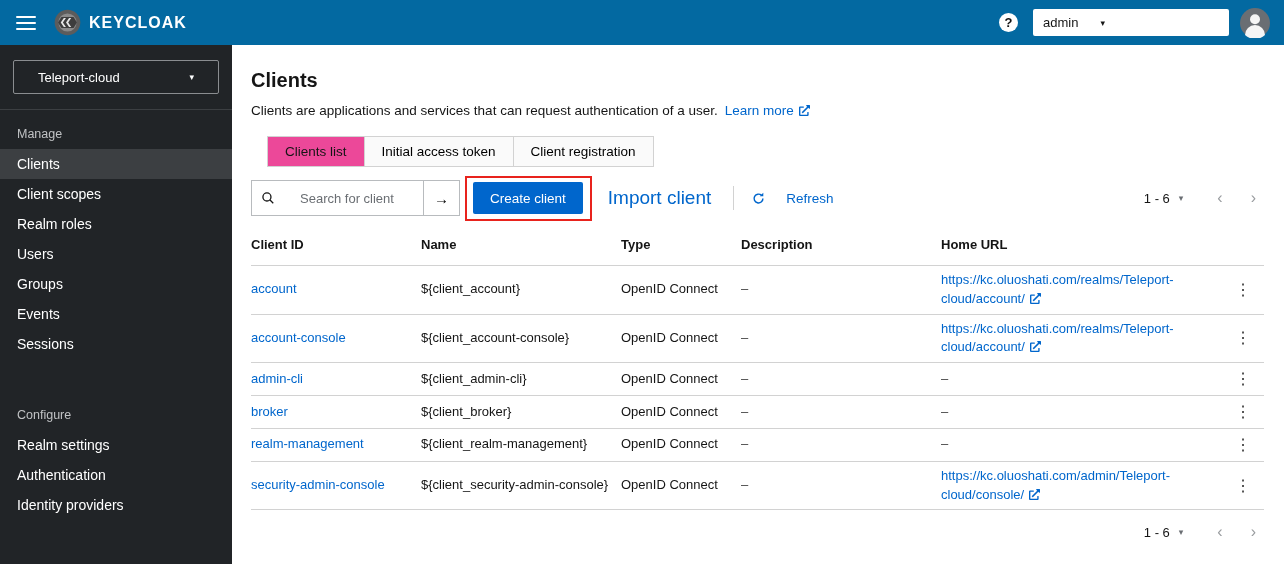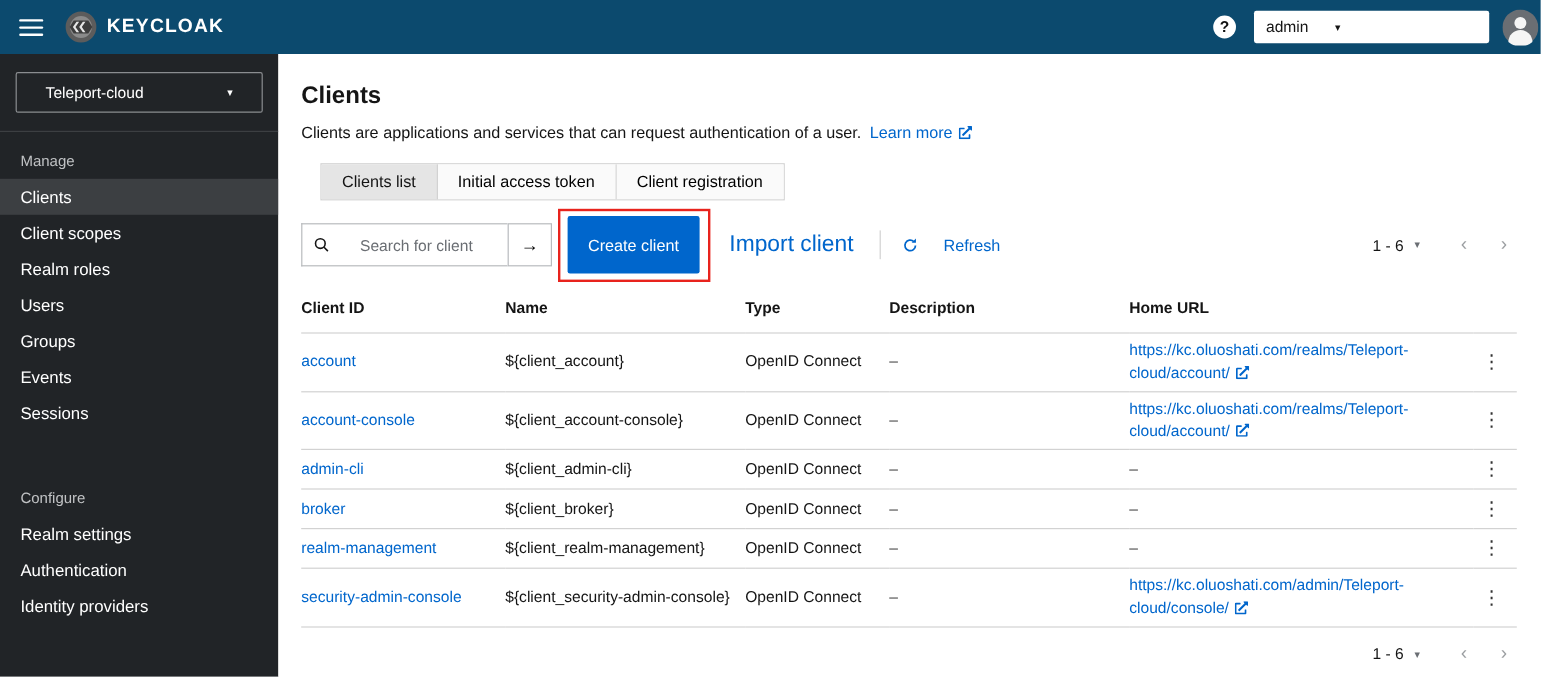--- a/index.html
+++ b/index.html
@@ -1,22 +1,22 @@
 <!DOCTYPE html>
 <html><head>
 <meta charset="utf-8">
 <style>
   * { margin:0; padding:0; box-sizing:border-box; }
   html,body { width:1284px; height:564px; overflow:hidden; background:#fff;
               font-family:"Liberation Sans", sans-serif; color:#151515; }
   .page { position:relative; width:1284px; height:564px; }
 
   
-  .topbar { position:absolute; top:0; left:0; right:0; height:45px; background:#0c4a6e;
-            display:flex; align-items:center; padding:0 2px 0 16px; }
+  .topbar { position:absolute; top:0; left:0; right:0; height:45px; background:#0369a1;
+            display:flex; align-items:center; padding:0 14px 0 16px; }
   .hamburger { width:20px; display:flex; flex-direction:column; gap:4px; cursor:pointer; }
   .hamburger span { height:2px; background:#fff; border-radius:1px; }
   .brand { display:flex; align-items:center; gap:8px; margin-left:18px; cursor:pointer; }
   .brand-text { color:#fff; font-weight:700; font-size:16px; letter-spacing:1px; }
   .topbar-spacer { flex:1; }
   .help-icon { width:19px; height:19px; background:#fff; color:#111; border-radius:50%;
                font-size:13px; font-weight:700; display:flex; align-items:center;
                justify-content:center; cursor:pointer; }
   .user-dropdown { width:196px; height:27px; background:#fff; border-radius:2px;
                    display:flex; align-items:center; padding:0 10px; gap:22px;
@@ -42,32 +42,32 @@
   .page-title { font-size:20px; font-weight:700; }
   .page-subtitle { margin-top:11px; font-size:13.5px; }
   .link { color:#0066cc; text-decoration:none; cursor:pointer; }
   .learn-more { margin-left:7px; }
   .ext-icon svg { vertical-align:-1px; margin-left:5px; }
 
   .tabs { display:inline-flex; border:1px solid #d2d2d2; margin-top:18px; margin-left:16px; }
   .tab { padding:7px 17px; font-size:13.5px; color:#000000; background:#fafafa;
          border-right:1px solid #d2d2d2; cursor:pointer; white-space:nowrap; }
   .tab:last-child { border-right:none; }
-  .tab.active { background:#e5e5e5; color:#151515; }
+  .tab.active { background:#ec4899; color:#151515; }
 
   .toolbar { margin-top:13px; display:flex; align-items:center; }
   .search-box { display:flex; align-items:center; gap:25px; padding:0 9px; height:36px;
                 width:172px; border:1px solid #b8bbbe; border-right:none; }
   .search-box input { border:none; outline:none; font-size:13px; width:124px;
                       font-family:inherit; color:#151515; }
   .search-box input::placeholder { color:#6a6e73; }
   .arrow-btn { width:37px; height:36px; border:1px solid #b8bbbe; background:#fff;
                font-size:15px; cursor:pointer; display:flex; align-items:center; justify-content:center; }
   .create-wrap { position:relative; margin-left:13px; }
-  .btn-primary { height:48px; background:#0066cc; color:#fff; border:none; border-radius:2px;
+  .btn-primary { height:32px; background:#0066cc; color:#fff; border:none; border-radius:2px;
                  padding:0 17px; font-size:13.5px; font-family:inherit; cursor:pointer; }
   .annotation-box { position:absolute; left:-8px; right:-9px; top:-6px; bottom:-7px;
                     border:2px solid #e8231d; pointer-events:none; }
   .import-link { margin-left:25px; font-size:19px; }
   .toolbar-divider { width:1px; height:24px; background:#d2d2d2; margin:0 18px 0 22px; }
   .refresh { display:flex; align-items:center; gap:21px; font-size:13.5px; color:#0066cc; cursor:pointer; }
   .refresh-icon { display:flex; }
   .toolbar-right { margin-left:auto; }
 
   .pagination { display:flex; align-items:center; }

